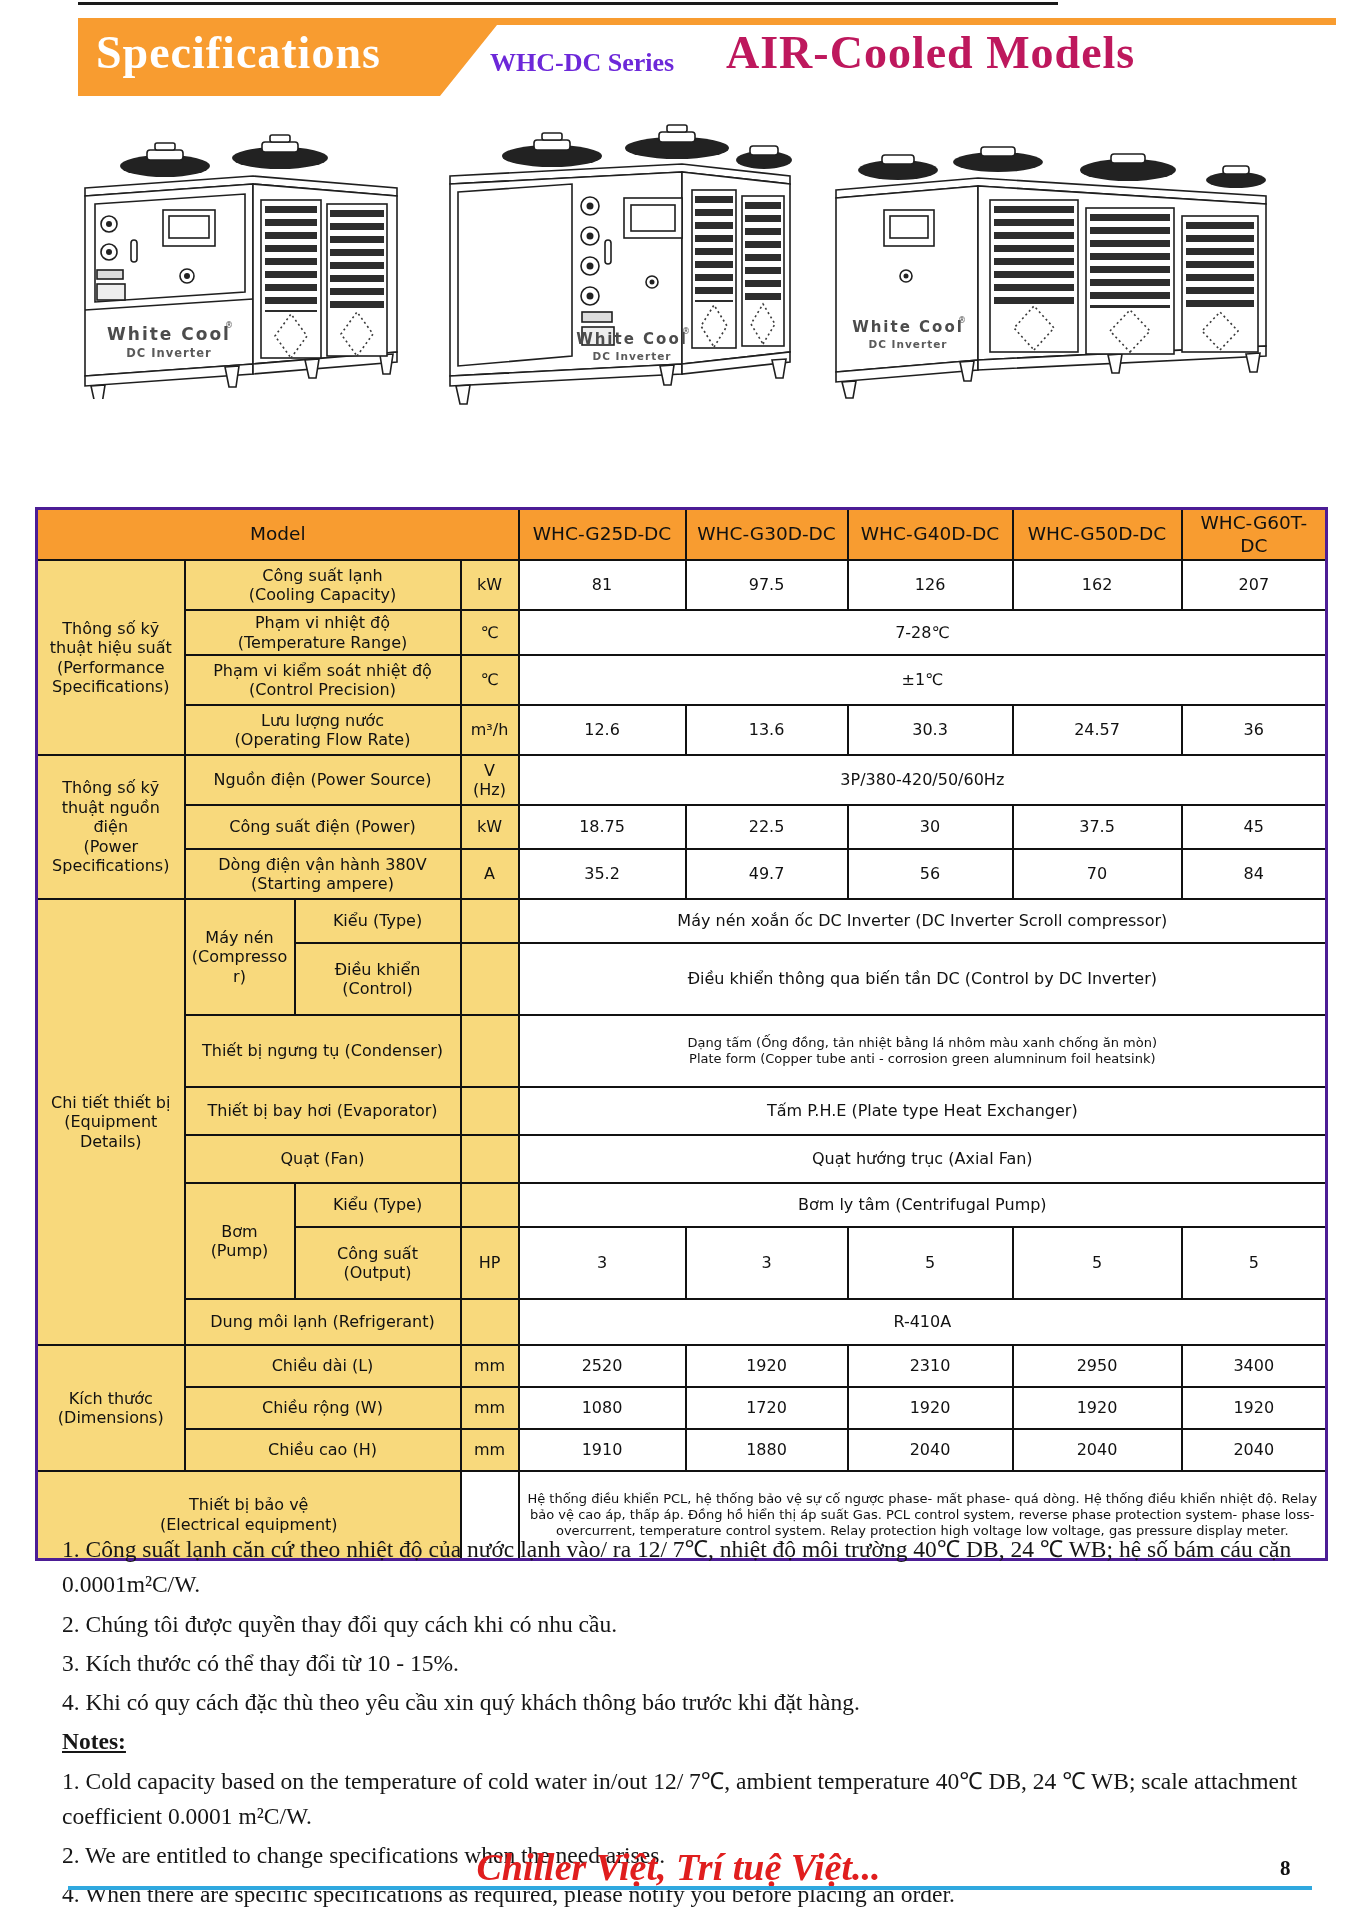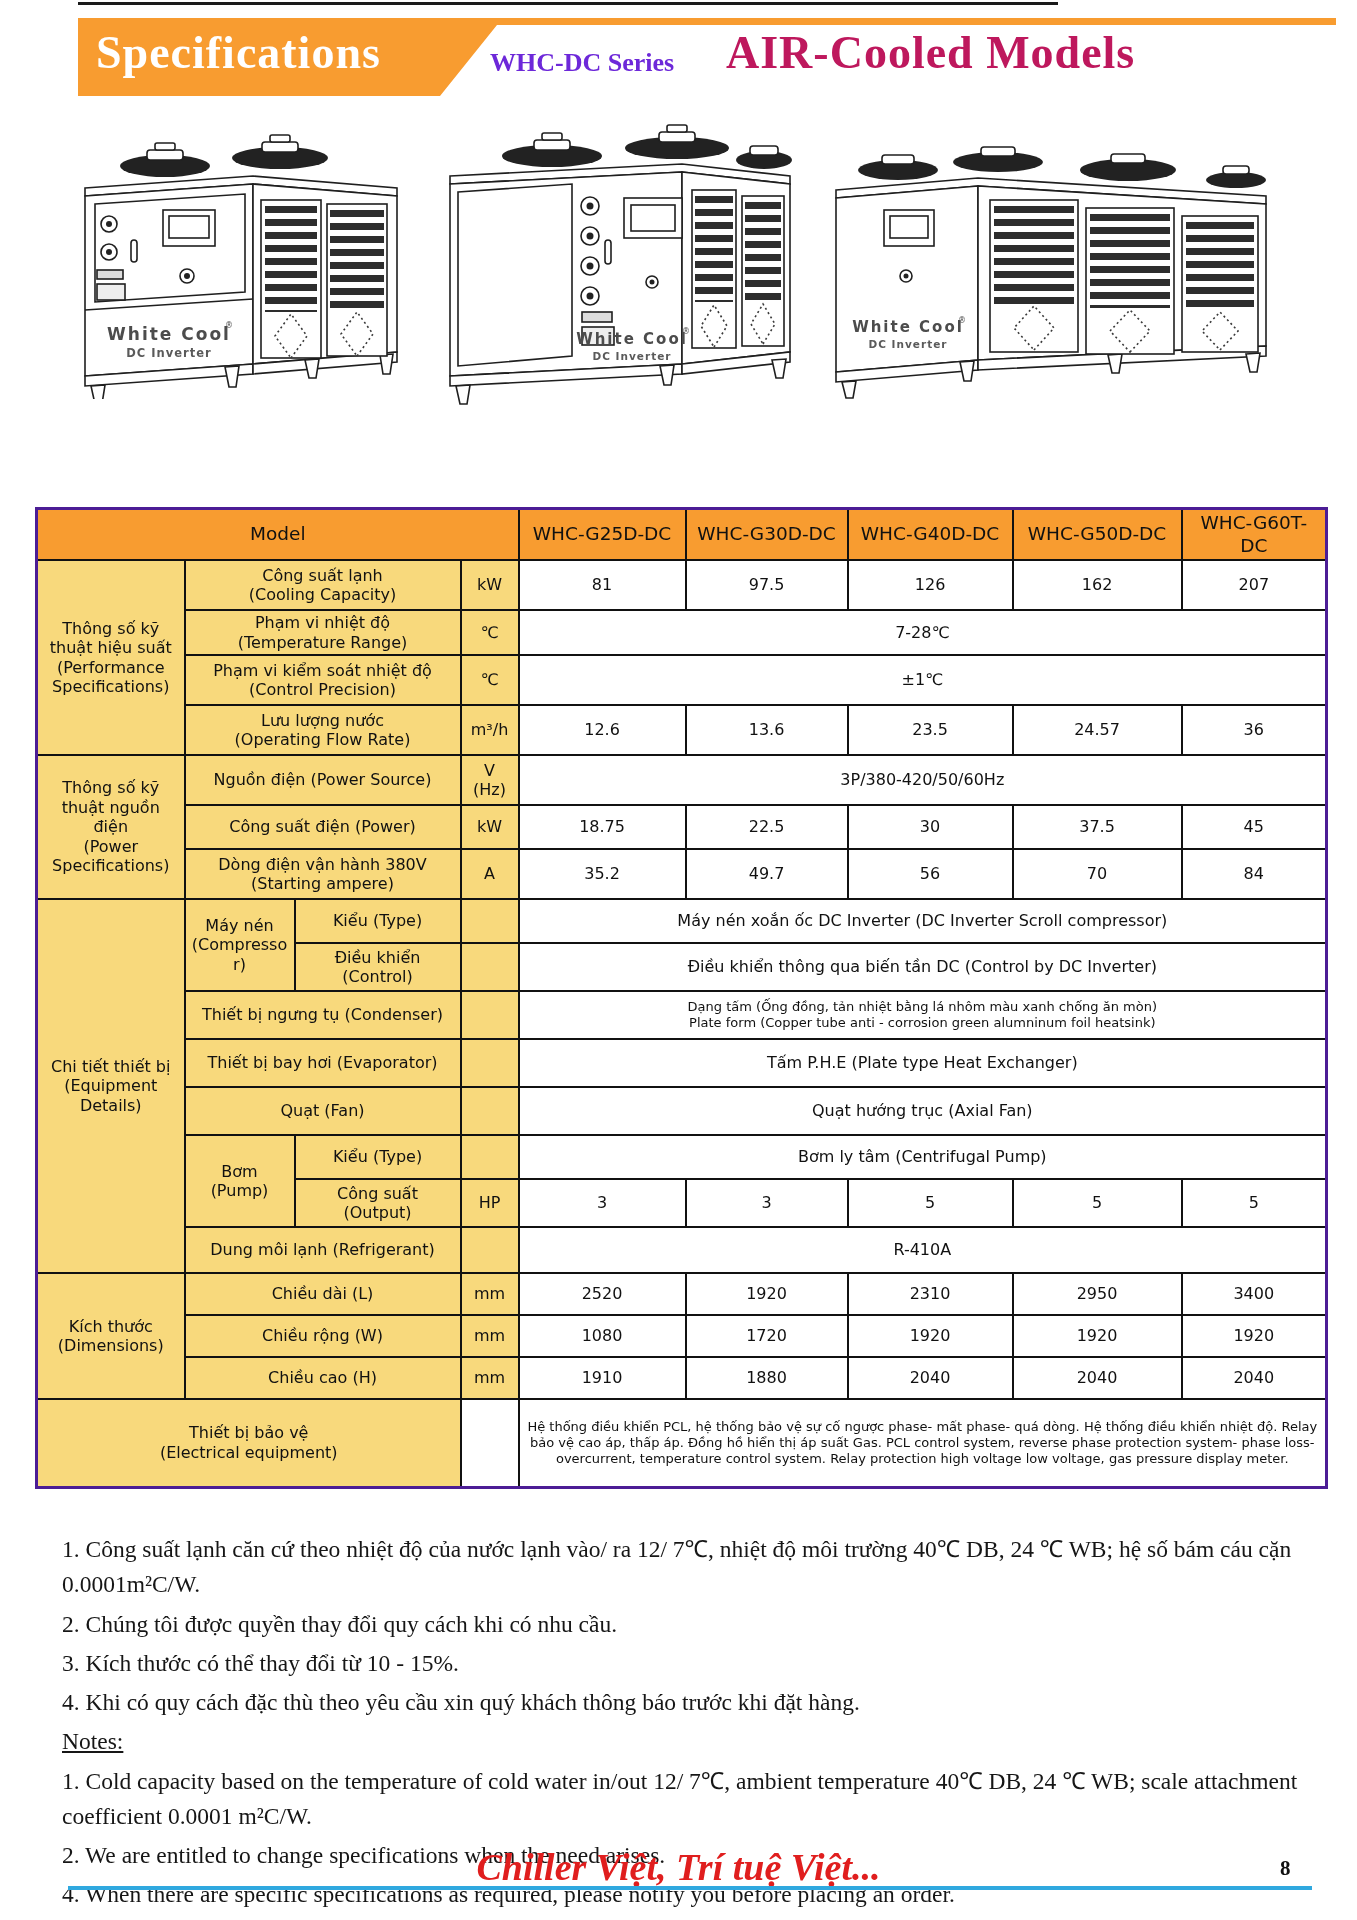--- a/index.html
+++ b/index.html
@@ -31,27 +31,27 @@
   table.spec{position:absolute;left:35px;top:507px;width:1290px;border-collapse:collapse;
       table-layout:fixed;border:3px solid #4c1d95;font-size:16px;line-height:1.22;}
   .spec td,.spec th{border:2px solid #111;padding:2px 5px;text-align:center;vertical-align:middle;
       white-space:pre-line;font-weight:normal;overflow:hidden;}
   .or{background:#F89C30;}
   .ye{background:#F8D97C;}
   .mh{font-size:18.5px;}
   .sm{font-size:13px;}
   .tt{border-top:3px solid #111;}
   .h42{height:42px}.h44{height:44px}.h46{height:46px}.h48{height:48px}
-  .h50{height:50px}.h54{height:48px}.h88{height:88px}
+  .h50{height:50px}.h54{height:72px}.h88{height:88px}
 
   
   .notes{position:absolute;left:62px;top:1528px;width:1270px;
       font-family:"Liberation Serif",serif;font-size:23.5px;line-height:1.5;color:#161616;}
   .notes .line{margin:4px 0 3px 0;}
-  .notes-heading{font-weight:normal;text-decoration:underline;margin:4px 0 3px 0;}
+  .notes-heading{font-weight:bold;text-decoration:underline;margin:4px 0 3px 0;}
 
   
   .slogan{position:absolute;left:0;top:1845px;width:1357px;text-align:center;
       font-family:"Liberation Serif",serif;font-style:italic;font-weight:bold;
       font-size:38px;color:#E01E1E;}
   .footline{position:absolute;left:68px;top:1886px;width:1244px;height:4px;background:#2FA8DF;}
   .pagenum{position:absolute;left:1280px;top:1856px;font-family:"Liberation Serif",serif;
       font-weight:bold;font-size:21px;color:#111;}
 </style>
 </head>
@@ -237,21 +237,21 @@
 (Control Precision)</td>
       <td class="ye">℃</td>
       <td colspan="5">±1℃</td>
     </tr>
     <tr class="h50">
       <td class="ye" colspan="2">Lưu lượng nước
 (Operating Flow Rate)</td>
       <td class="ye">m³/h</td>
       <td>12.6</td>
       <td>13.6</td>
-      <td>23.5</td>
+      <td>30.3</td>
       <td>24.57</td>
       <td>36</td>
     </tr>
     <tr class="h50">
       <td class="ye tt" rowspan="3">Thông số kỹ
 thuật nguồn
 điện
 (Power
 Specifications)</td>
       <td class="ye tt" colspan="2">Nguồn điện (Power Source)</td>

